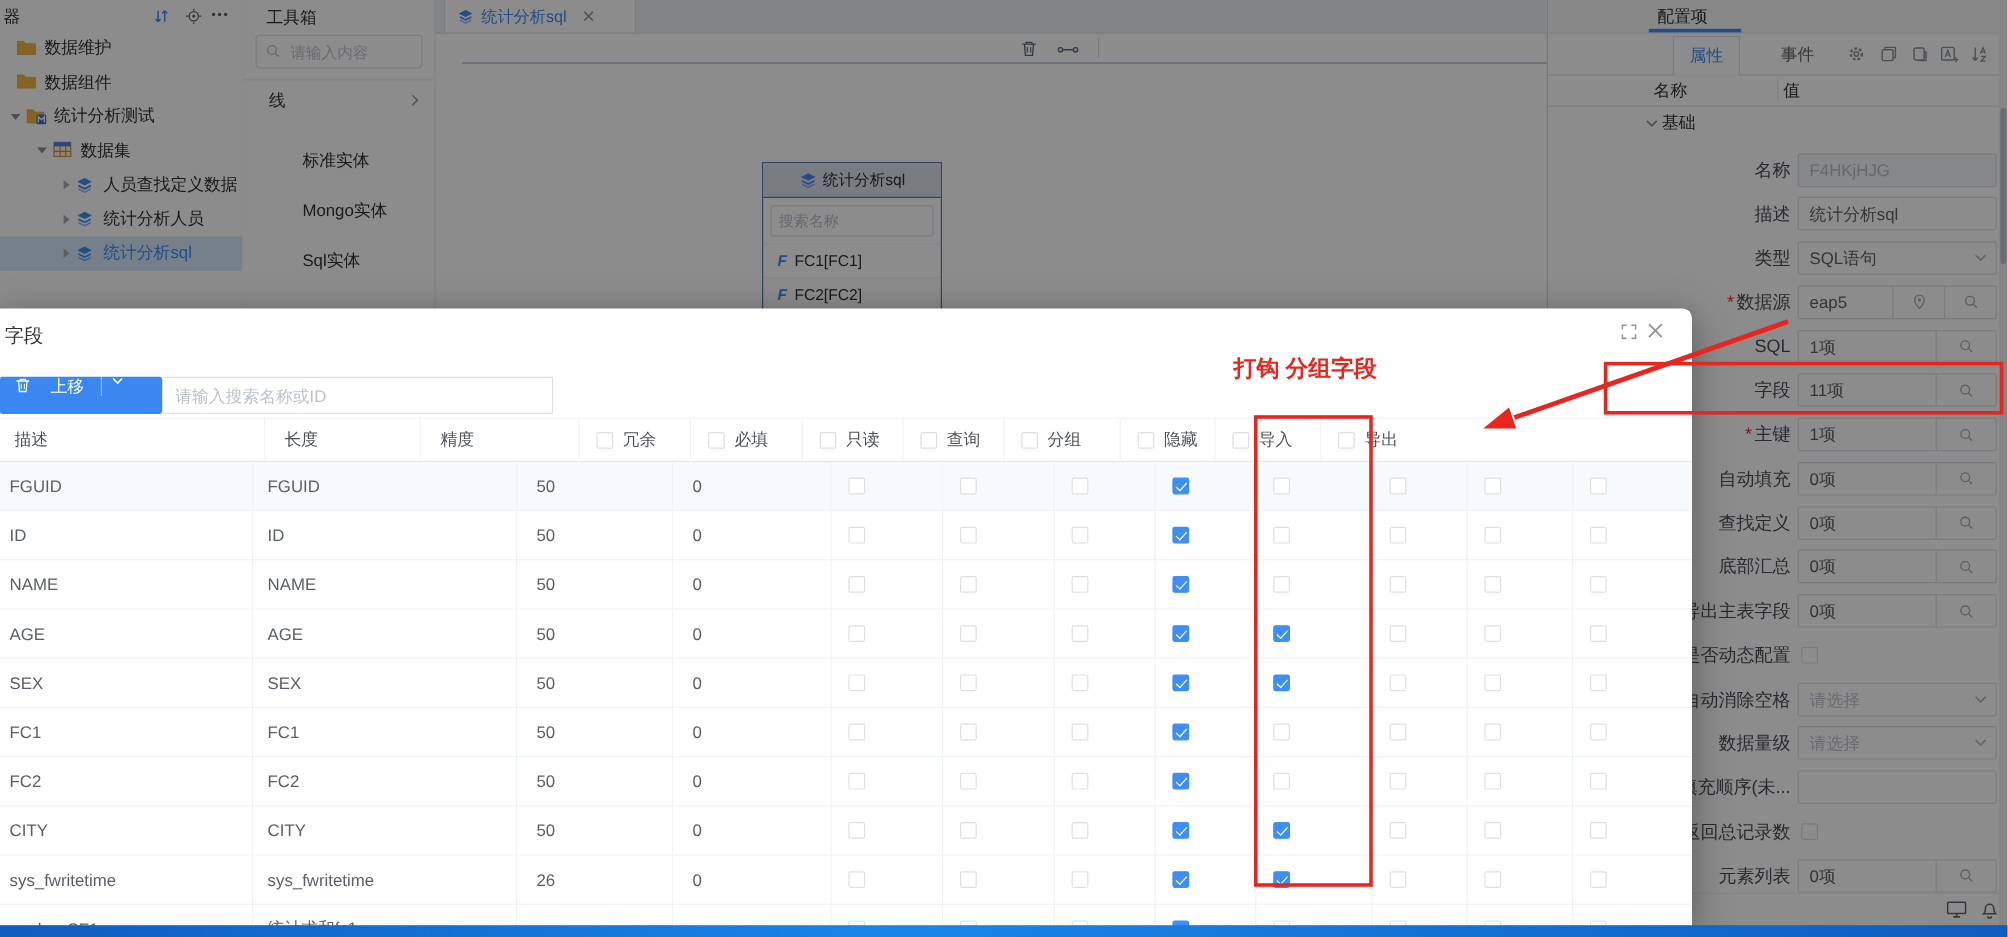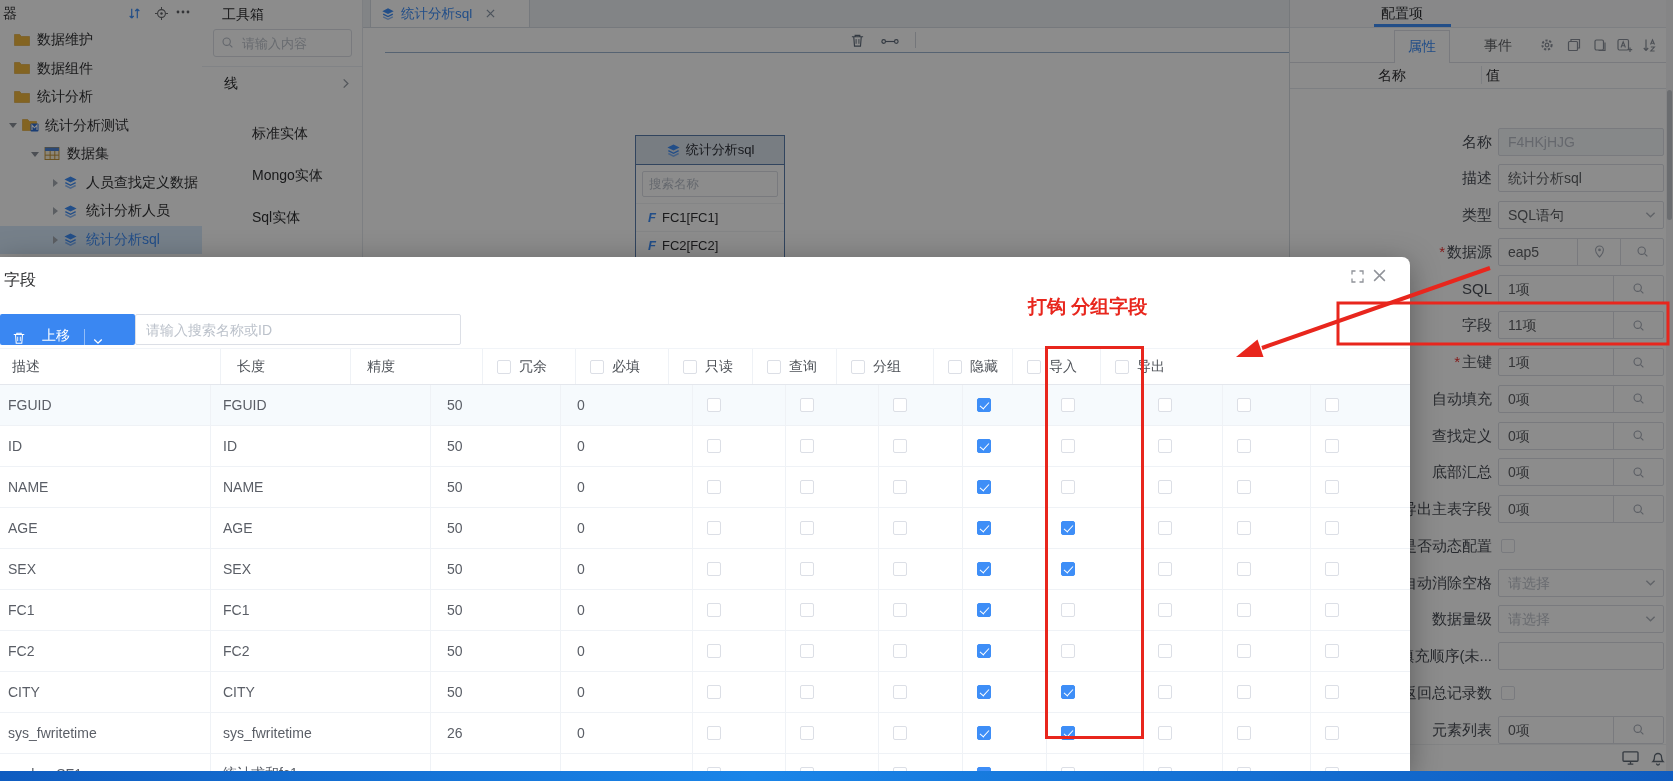--- a/index.html
+++ b/index.html
@@ -93,21 +93,21 @@
 
   #vscroll{position:absolute;left:1666px;top:0;width:7px;height:772px;background:#f2f3f5}
   #vthumb{position:absolute;left:1px;top:90px;width:5px;height:130px;background:#c3c7cd;border-radius:3px}
 
   
   #dim{position:absolute;inset:0;background:rgba(0,0,0,.45);z-index:50}
   #dialog{position:absolute;left:0;top:257px;width:1410px;height:515px;background:#fff;z-index:60;border-radius:0 8px 0 0;box-shadow:0 6px 30px rgba(0,0,0,.35);overflow:hidden}
   #dlg-title{position:absolute;left:4px;top:13px;font-size:16px;color:#303133}
   #dlg-expand{position:absolute;left:1351px;top:13px;color:#909399;cursor:pointer}
   #dlg-close{position:absolute;left:1372px;top:11px;color:#909399;cursor:pointer}
-  #dlg-bar{position:absolute;left:0;top:57px;width:135px;height:31px;background:#3a87f2;border-radius:2px;color:#fff;display:flex;align-items:flex-end}
+  #dlg-bar{position:absolute;left:0;top:57px;width:135px;height:31px;background:#3a87f2;border-radius:2px;color:#fff;display:flex;align-items:flex-start}
   #dlg-bar .tr{margin-left:12px}
   #dlg-bar .up{margin-left:16px;font-size:14px}
   #dlg-bar .dv{width:1px;height:16px;background:rgba(255,255,255,.45);margin-left:14px}
   #dlg-bar .ch{margin-left:8px;color:#fff}
   #dlg-search{position:absolute;left:135px;top:57px;width:326px;height:31px;border:1px solid #dcdfe6;border-radius:2px;box-sizing:border-box;font-size:14px;color:#303133;padding:0 10px;outline:0;font-family:inherit}
   #dlg-search::placeholder{color:#bcc2cb}
 
   #dlg-table{position:absolute;left:0;top:91px;right:0}
   .trow{display:flex;height:40px;border-bottom:1px solid #eff2f6;align-items:stretch}
   .thead{height:35px;border-top:1px solid #f1f4f8;border-bottom:1px solid #e4e7ed}
@@ -159,28 +159,20 @@
         </span>
         <span class="tlabel">数据维护</span>
       </div>
       <div class="tree-row" style="padding-left: 14px;">
         <span class="ticon">
           <svg width="16" height="13" viewBox="0 0 16 13">
             <path d="M.5 1.5h5.2l1.6 2H15.5v9H.5Z" fill="#efb73e" stroke="#d9a231" stroke-width=".6"></path>
           </svg>
         </span>
         <span class="tlabel">数据组件</span>
-      </div>
-      <div class="tree-row" style="padding-left: 14px;">
-        <span class="ticon">
-          <svg width="16" height="13" viewBox="0 0 16 13">
-            <path d="M.5 1.5h5.2l1.6 2H15.5v9H.5Z" fill="#efb73e" stroke="#d9a231" stroke-width=".6"></path>
-          </svg>
-        </span>
-        <span class="tlabel">统计分析</span>
       </div>
       <div class="tree-row" style="padding-left: 9px;">
         <span class="caret cd"></span>
         <span class="ticon">
           <svg width="17" height="14" viewBox="0 0 17 14">
             <path d="M.5 1.5h5.2l1.6 2H14.5v9H.5Z" fill="#efb73e" stroke="#d9a231" stroke-width=".6"></path>
             <rect x="8.5" y="5.5" width="8" height="8" rx="1" fill="#2f6fd6"></rect>
             <path d="M10 12V7.2l2.5 2.6L15 7.2V12" fill="none" stroke="#fff" stroke-width="1.1"></path>
           </svg>
         </span>
@@ -365,20 +357,28 @@
           <path d="M8.5 6.5 10.5 1.8 12.5 6.5M9.2 5.2h2.6" fill="none" stroke="currentColor" stroke-width="1.1"></path>
           <path d="M8.8 9h3.6l-3.6 4h3.8" fill="none" stroke="currentColor" stroke-width="1.1"></path>
         </svg>
     </span>
   </div>
   <div id="insp-cols">
     <span id="col-name">名称</span>
     <span id="col-div"></span>
     <span id="col-val">值</span>
   </div>
+  <div id="insp-sec">
+    <span id="sec-chev">
+      <svg width="11" height="8" viewBox="0 0 12 8">
+          <path d="M1.5 1.5 6 6l4.5-4.5" fill="none" stroke="currentColor" stroke-width="1.5"></path>
+        </svg>
+    </span>
+    <span id="sec-label">基础</span>
+  </div>
   <div id="insp-rows">
       <div class="prow" style="top: 123.5px;">
         <span class="plabel">名称</span>
         <div class="pctrl dis">
           <span class="val">F4HKjHJG</span>
         </div>
       </div>
       <div class="prow" style="top: 160.25px;">
         <span class="plabel">描述</span>
         <div class="pctrl">

